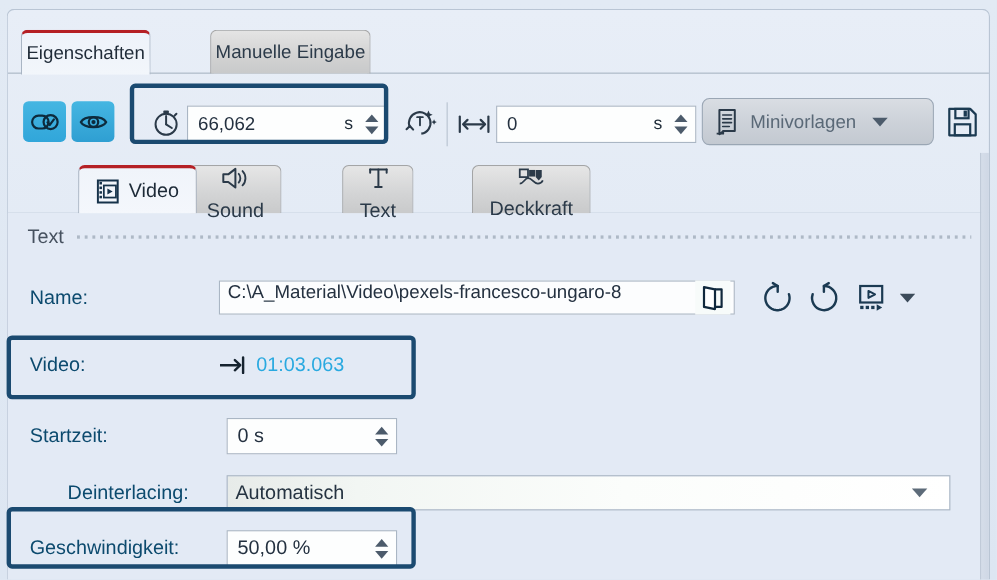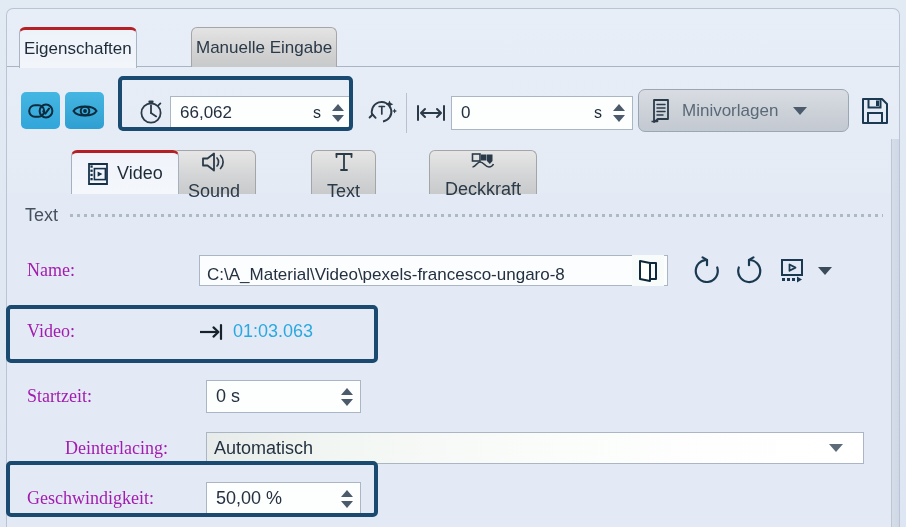--- a/index.html
+++ b/index.html
@@ -102,24 +102,24 @@
     background:linear-gradient(to bottom,#e6e6e6 0%,#d4d5d6 55%,#c9cacb 100%);
     border-color:#a4a5a6;color:#2b3a49;z-index:2;flex-direction:column;
   }
   .subtabs-base{position:absolute;left:0;top:53px;width:894px;height:1px;background:#a9b5c4;}
   
   .panel{position:absolute;left:0;top:184px;width:894px;height:335px;background:#e3eaf5;}
   .sect{position:absolute;left:18px;top:12px;display:flex;align-items:center;gap:12px;width:858px;}
   .sect-title{font-size:18px;color:#46515f;}
   .dots{flex:1;height:3px;background-image:linear-gradient(to right,#aeb9c6 0 3px,transparent 3px 7px);background-size:7px 3px;background-repeat:repeat-x;}
   .row{position:absolute;left:20px;display:flex;align-items:center;}
-  .rlabel{font-size:18px;color:#a21caf;font-family:Liberation Serif, serif;}
+  .rlabel{font-size:18px;color:#0c4a6e;}
   .txtfield{
     box-sizing:border-box;background:#fcfdfe;border:1px solid #aab6c4;
-    font-size:17px;color:#243140;display:flex;align-items:flex-end;
+    font-size:17px;color:#243140;display:flex;align-items:flex-start;
     padding-left:7px;overflow:hidden;white-space:nowrap;
   }
   .combo{
     box-sizing:border-box;border:1px solid #aab6c4;
     background:linear-gradient(to right,#e7ebe9 0%,#f2f6f3 18%,#fbfdfb 55%,#ffffff 100%);
     font-size:18px;color:#253341;display:flex;align-items:center;
     padding-left:7px;justify-content:space-between;padding-right:20px;
   }
   .cb-caret{width:0;height:0;border-left:7px solid transparent;border-right:7px solid transparent;border-top:8px solid #5d6b79;}
   .dauer-val{font-size:18px;color:#29a9e0;}

